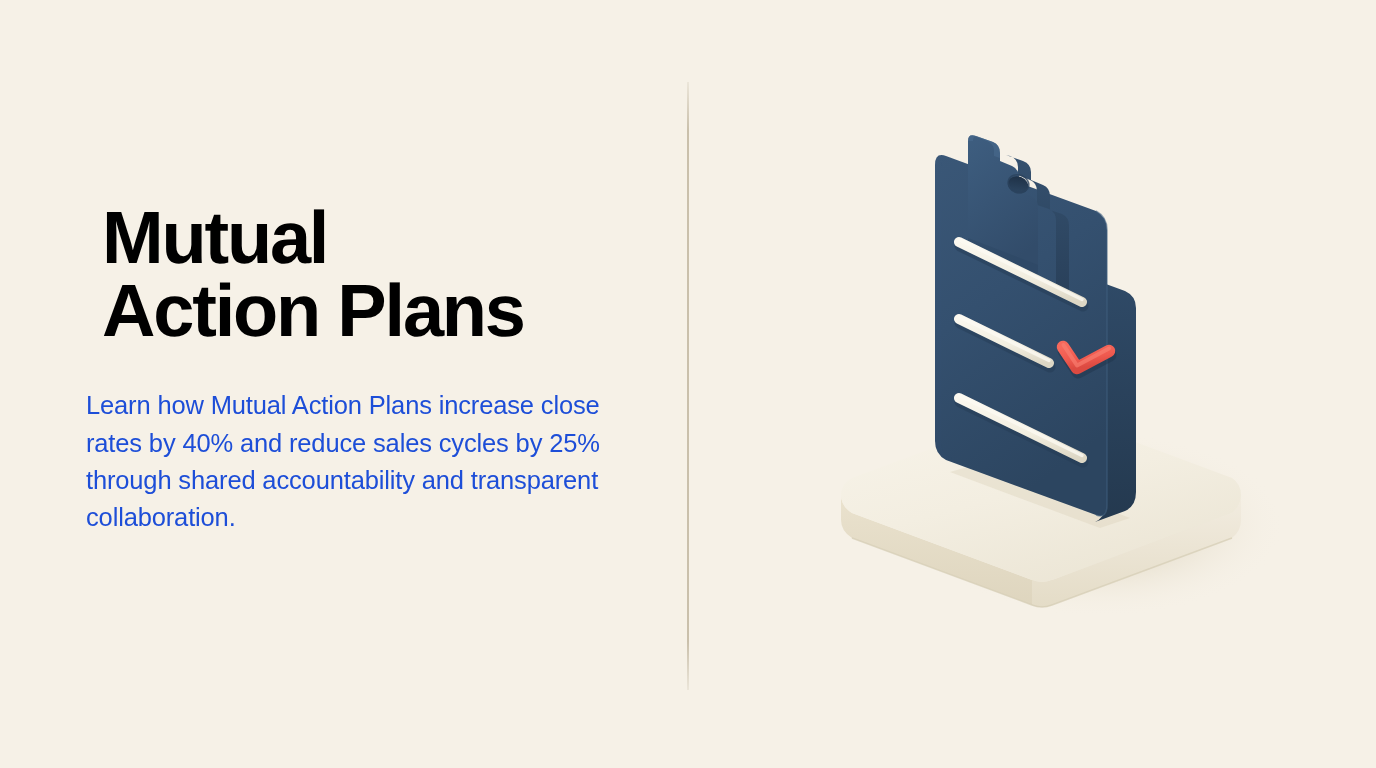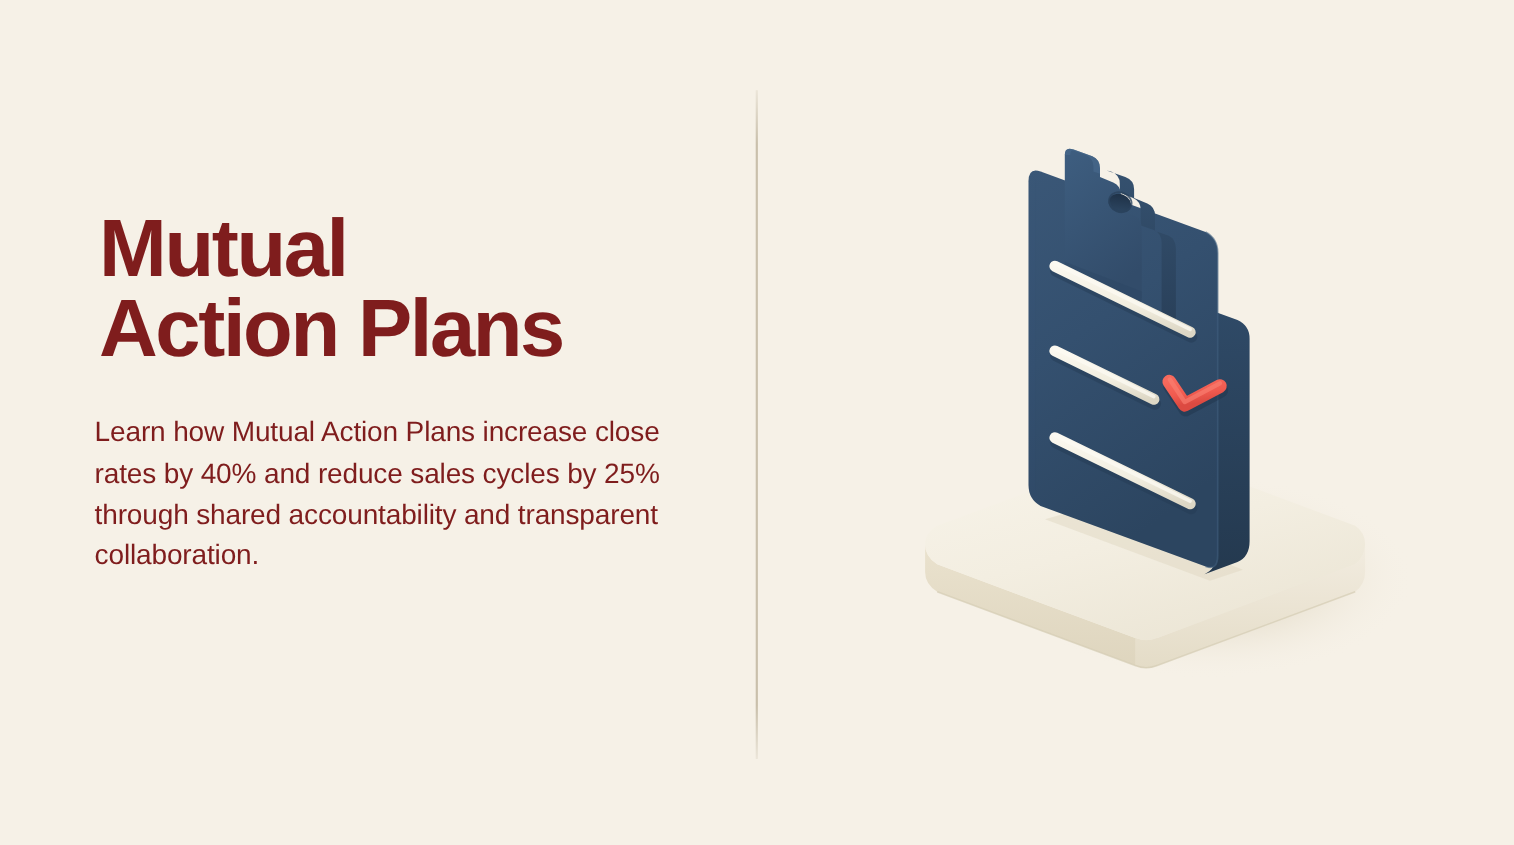--- a/index.html
+++ b/index.html
@@ -25,41 +25,41 @@
 
   
   .text-col {
     position: absolute;
     left: 86px;
     top: 186px;
     width: 560px;
   }
 
   .title {
-    margin: 4px;
+    margin: 16px;
     font-family: "Liberation Sans", sans-serif;
     font-weight: bold;
     font-size: 74px;
     line-height: 0.98;
     letter-spacing: -2.2px;
-    color: #7f1d1d;
+    color: #000000;
     white-space: pre-line;
     text-rendering: geometricPrecision;
   }
 
   .subtitle {
     margin: 0;
     margin-top: 40px;
     width: 535px;
     font-family: "Liberation Sans", sans-serif;
     font-weight: normal;
     font-size: 25.5px;
     line-height: 1.47;
     letter-spacing: -0.15px;
-    color: #7f1d1d;
+    color: #1d4ed8;
   }
 
   
   .divider {
     position: absolute;
     left: 687px;
     top: 82px;
     width: 2px;
     height: 608px;
     background: linear-gradient(to bottom,

